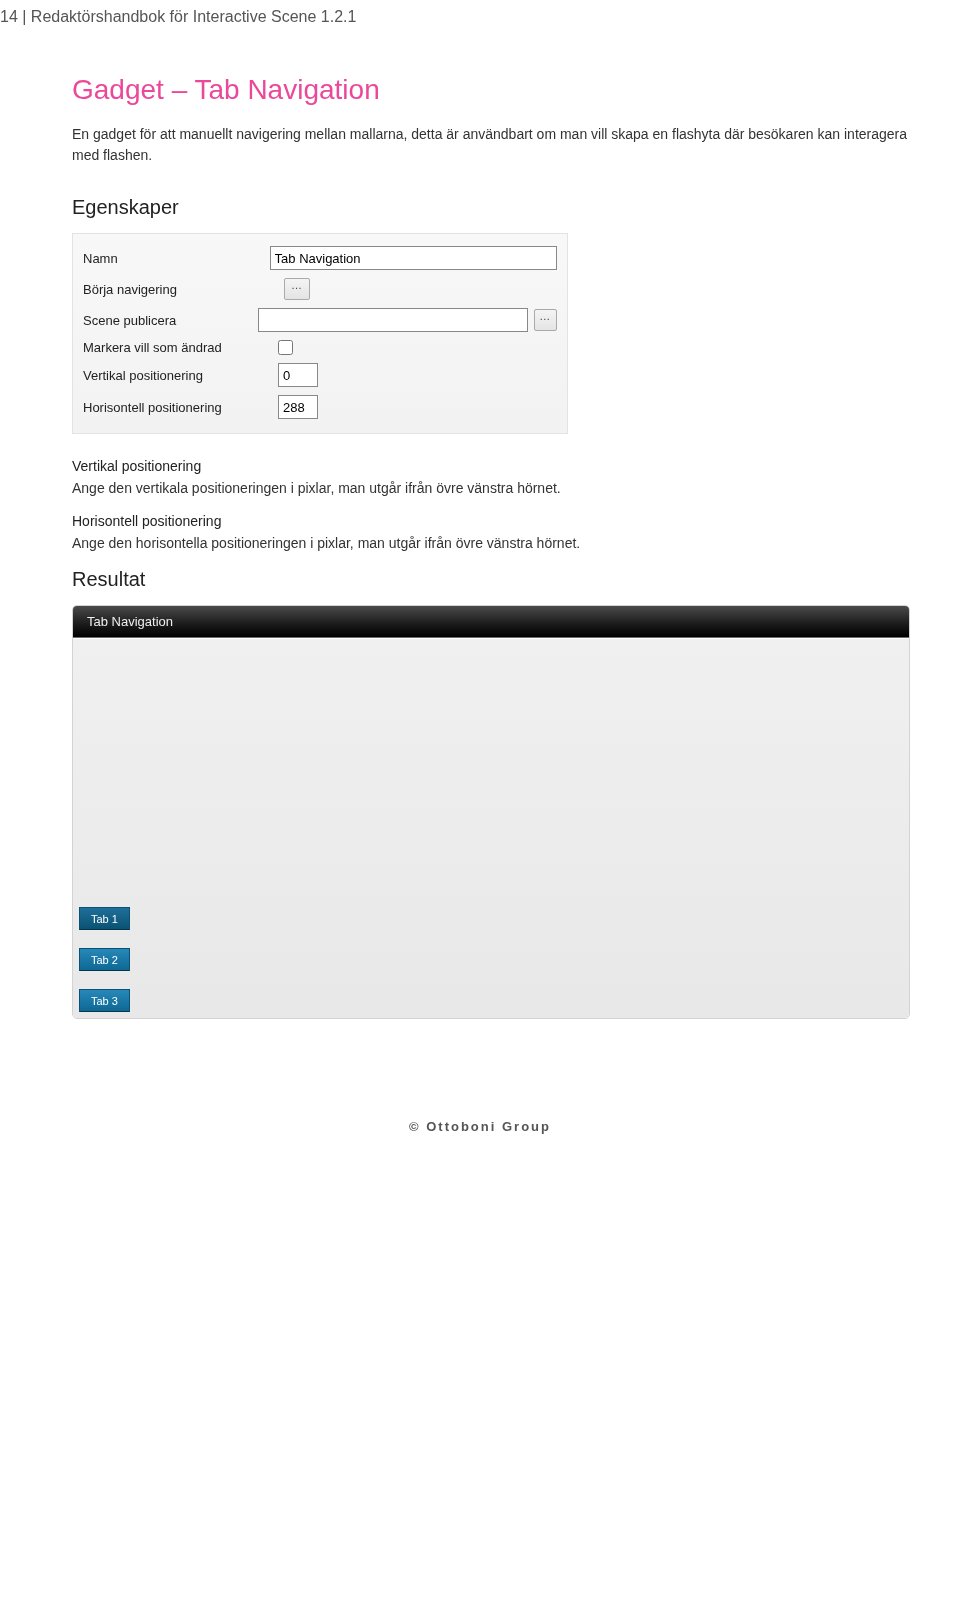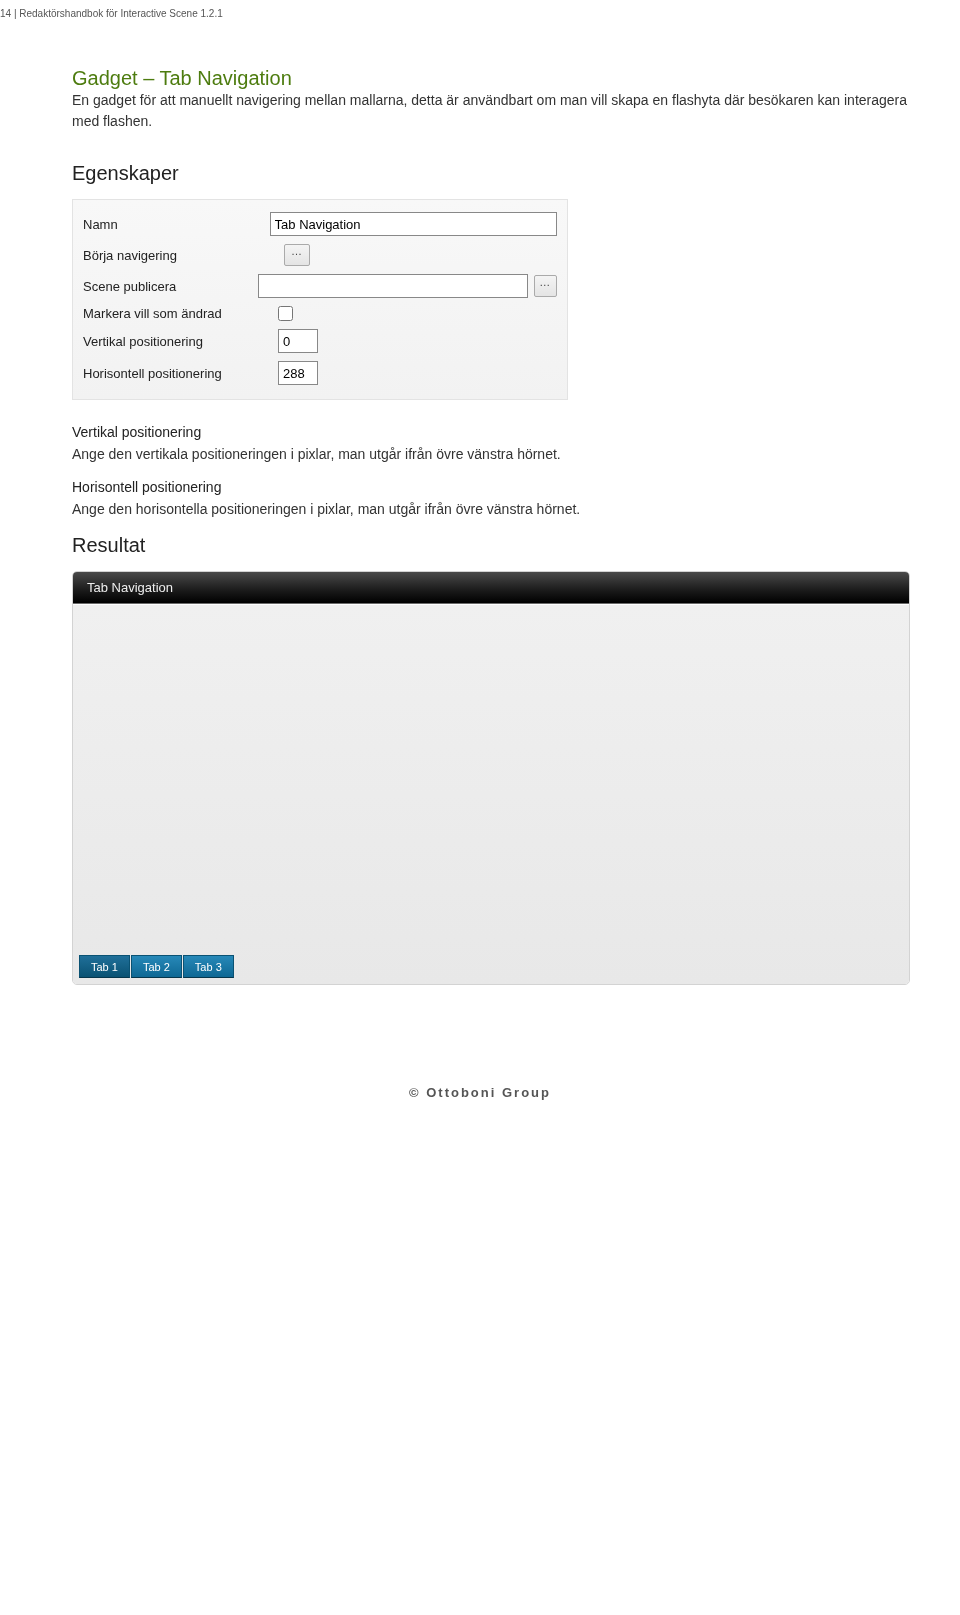--- a/index.html
+++ b/index.html
@@ -3,32 +3,33 @@
   <meta charset="utf-8">
   <style>
     * { box-sizing: border-box; margin: 0; padding: 0; }
     body {
       font-family: Verdana, Arial, sans-serif;
       background: #fff;
       width: 960px;
       color: #333;
     }
     .header-line {
-      font-size: 10px;
+      font-size: 16px;
       color: #555;
       padding: 8px 0 0 0;
       font-weight: 300;
     }
     .content {
       padding: 48px 48px 0 72px;
     }
     h1.section-title {
-      font-size: 20px;
+      font-size: 28px;
       font-weight: 400;
-      color: #4d7c0f;
+      color: #ec4899;
+      margin-bottom: 18px;
     }
     p.intro {
       font-size: 14px;
       line-height: 1.5;
       color: #333;
       margin-bottom: 30px;
     }
     h2.sub-title {
       font-size: 20px;
       font-weight: 400;
@@ -119,21 +120,22 @@
       height: 380px;
       background: linear-gradient(#f0f0f0, #e8e8e8);
       border-top: 1px solid #fff;
       position: relative;
     }
     .result-tabs {
       position: absolute;
       bottom: 6px;
       left: 6px;
       display: flex;
-      gap: 1px;
+      gap: 18px;
+      flex-direction: column;
     }
     .result-tab {
       background: linear-gradient(#2788b8, #0e6894);
       color: #fff;
       font-family: Arial, sans-serif;
       font-size: 11px;
       padding: 5px 11px 4px 11px;
       border: 1px solid #0a5273;
       border-bottom: 1px solid #06364c;
       cursor: pointer;

